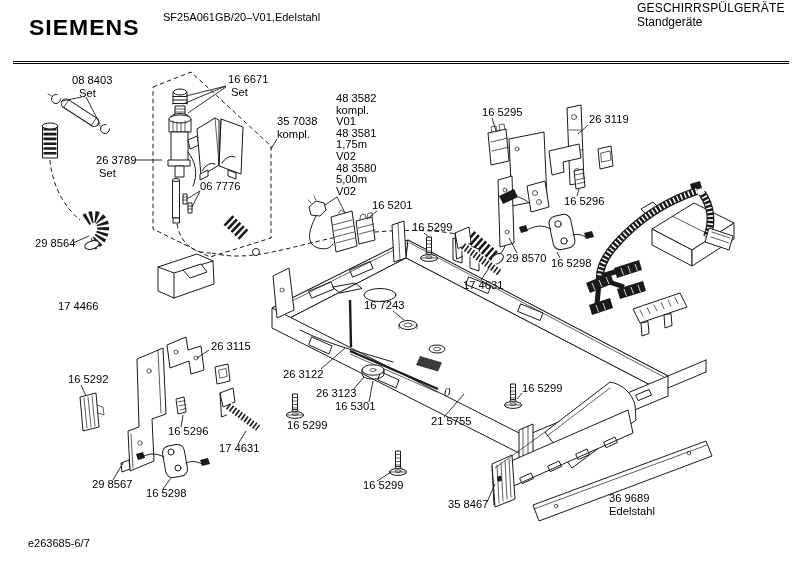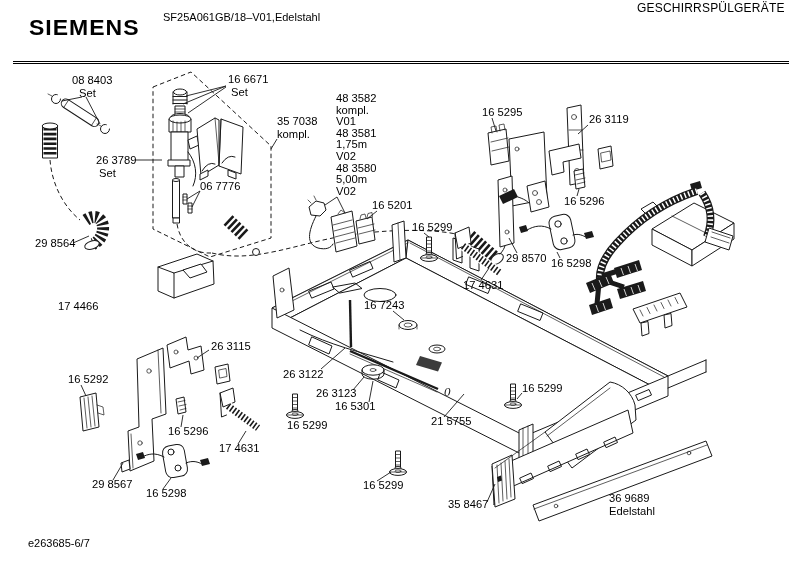--- a/index.html
+++ b/index.html
@@ -23,24 +23,25 @@
   .lbl{font-family:"Liberation Sans",sans-serif;font-size:11.2px;fill:#000;}
   .mark0{font-family:"Liberation Serif",serif;font-size:13px;font-style:italic;fill:#1a1a1a;}
 </style>
 </head>
 <body>
 
 <div class="page">
 
   <div class="brand">SIEMENS</div>
   <div class="models">
-    <div>SF25A061GB/18–V01,Edelstahl</div>
+    <div>SF25A061GB/20–V01,Edelstahl</div>
   </div>
   <div class="category">
     <div class="l1">GESCHIRRSPÜLGERÄTE</div>
+    <div>Standgeräte</div>
   </div>
   <div class="header-rule"></div>
   <div class="docref">e263685-6/7</div>
 
   <svg width="800" height="566" viewBox="0 0 800 566">
     <defs>
       <g id="lscrew">
         <path class="fw" d="M-2.5,0 h5 v16 h-5 z"></path>
         <path class="ln thin" d="M-2.5,3.5 h5 M-2.5,7 h5 M-2.5,10.5 h5 M-2.5,14 h5"></path>
         <ellipse class="fw" cx="0" cy="17.2" rx="3.2" ry="1.6"></ellipse>

